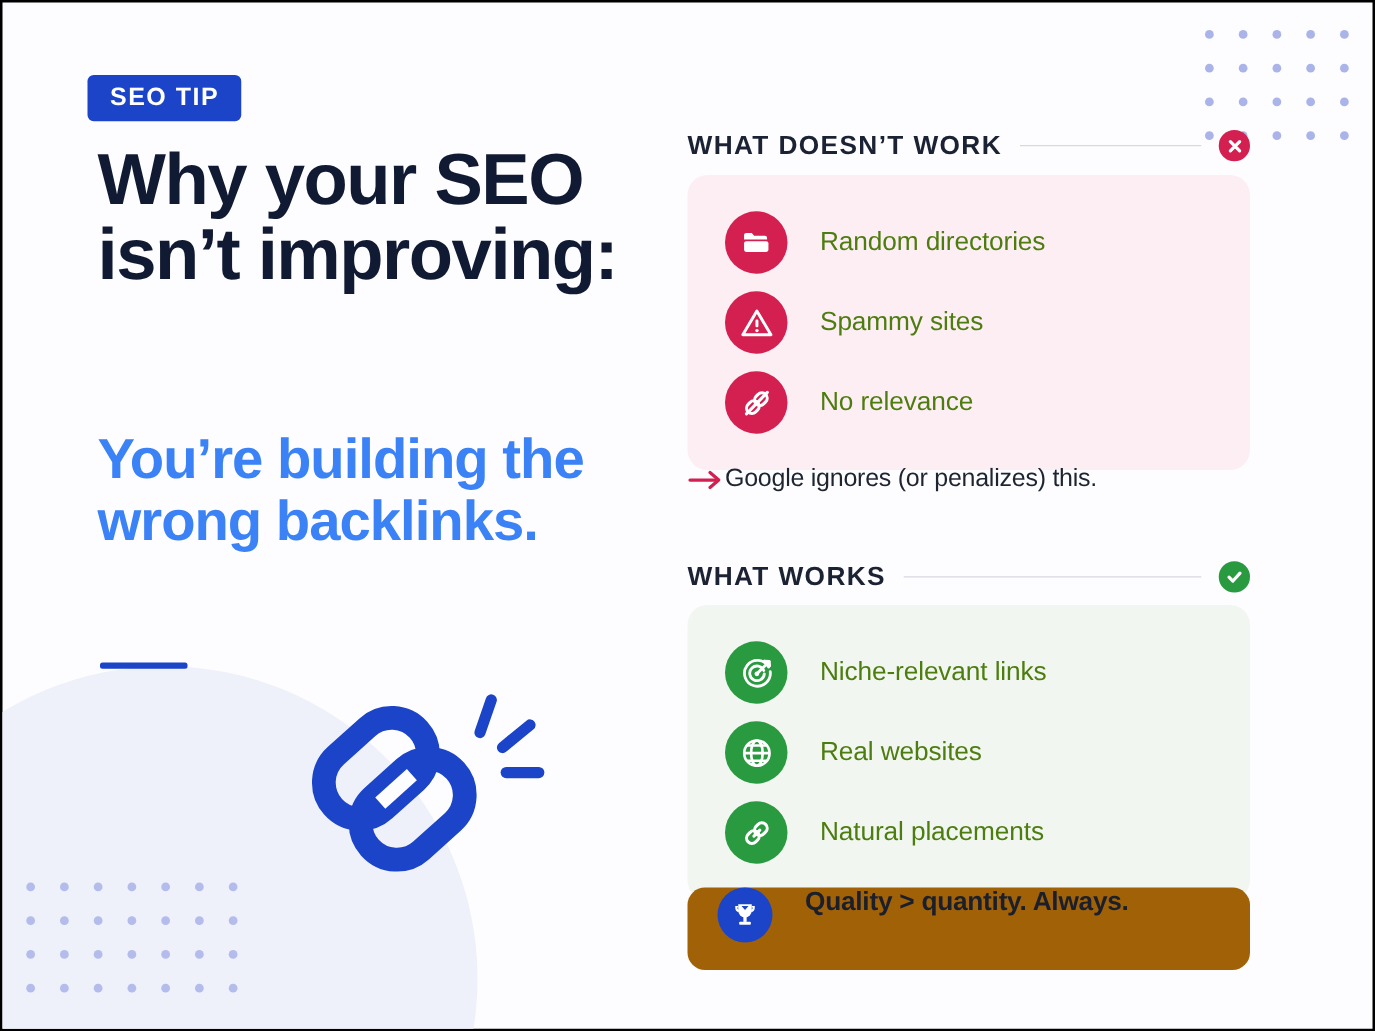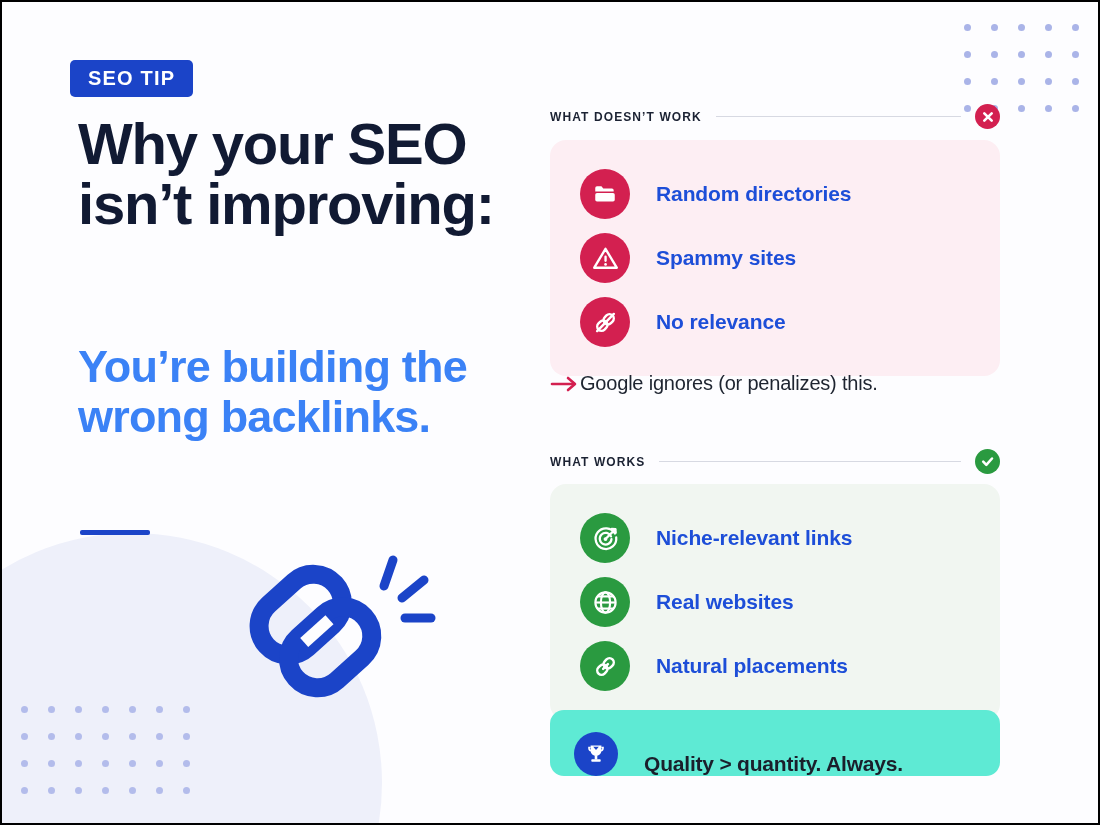--- a/index.html
+++ b/index.html
@@ -94,21 +94,21 @@
     width:210px;height:175px;
     z-index:4;
   }
 
   
   .sect-head{
     display:flex;align-items:center;gap:14px;
     position:absolute;left:0;width:450px;
   }
   .sect-title{
-    font-size:12px;font-weight:bold;letter-spacing:1.1px;
+    font-size:21px;font-weight:bold;letter-spacing:1.1px;
     color:#1b2233;white-space:nowrap;text-align:right;
   }
   .sect-line{flex:1;height:1.5px;background:#d7d9e2;}
   .sect-badge{
     width:25px;height:25px;border-radius:50%;
     display:flex;align-items:center;justify-content:center;
     flex:0 0 auto;
   }
   .sect-badge svg{display:block;}
 
@@ -129,38 +129,37 @@
   }
   .row-ico{
     width:50px;height:50px;border-radius:50%;
     display:flex;align-items:center;justify-content:center;
     flex:0 0 auto;
   }
   .ico-bad{background:#d32050;}
   .ico-good{background:#2a9a40;}
   .row-label{
     margin-left:26px;
-    font-size:21px;color:#1d4ed8;
+    font-size:21px;color:#4d7c0f;
     letter-spacing:-0.1px;
-    font-weight:bold;
   }
 
   
   .note{
     position:absolute;left:0;
     display:flex;align-items:center;
   }
   .note-arrow{flex:0 0 auto;display:block;}
   .note-text{font-size:20px;color:#1e2430;letter-spacing:-0.2px;}
 
   
   .banner{
     position:absolute;left:0;width:450px;height:66px;
-    background:#5eead4;border-radius:14px;
-    display:flex;align-items:flex-end;
+    background:#a16207;border-radius:14px;
+    display:flex;align-items:flex-start;
     padding-left:24px;box-sizing:border-box;
   }
   .banner-ico{
     width:44px;height:44px;border-radius:50%;
     background:#1b44c8;
     display:flex;align-items:center;justify-content:center;
     flex:0 0 auto;
   }
   .banner-text{
     margin-left:26px;

